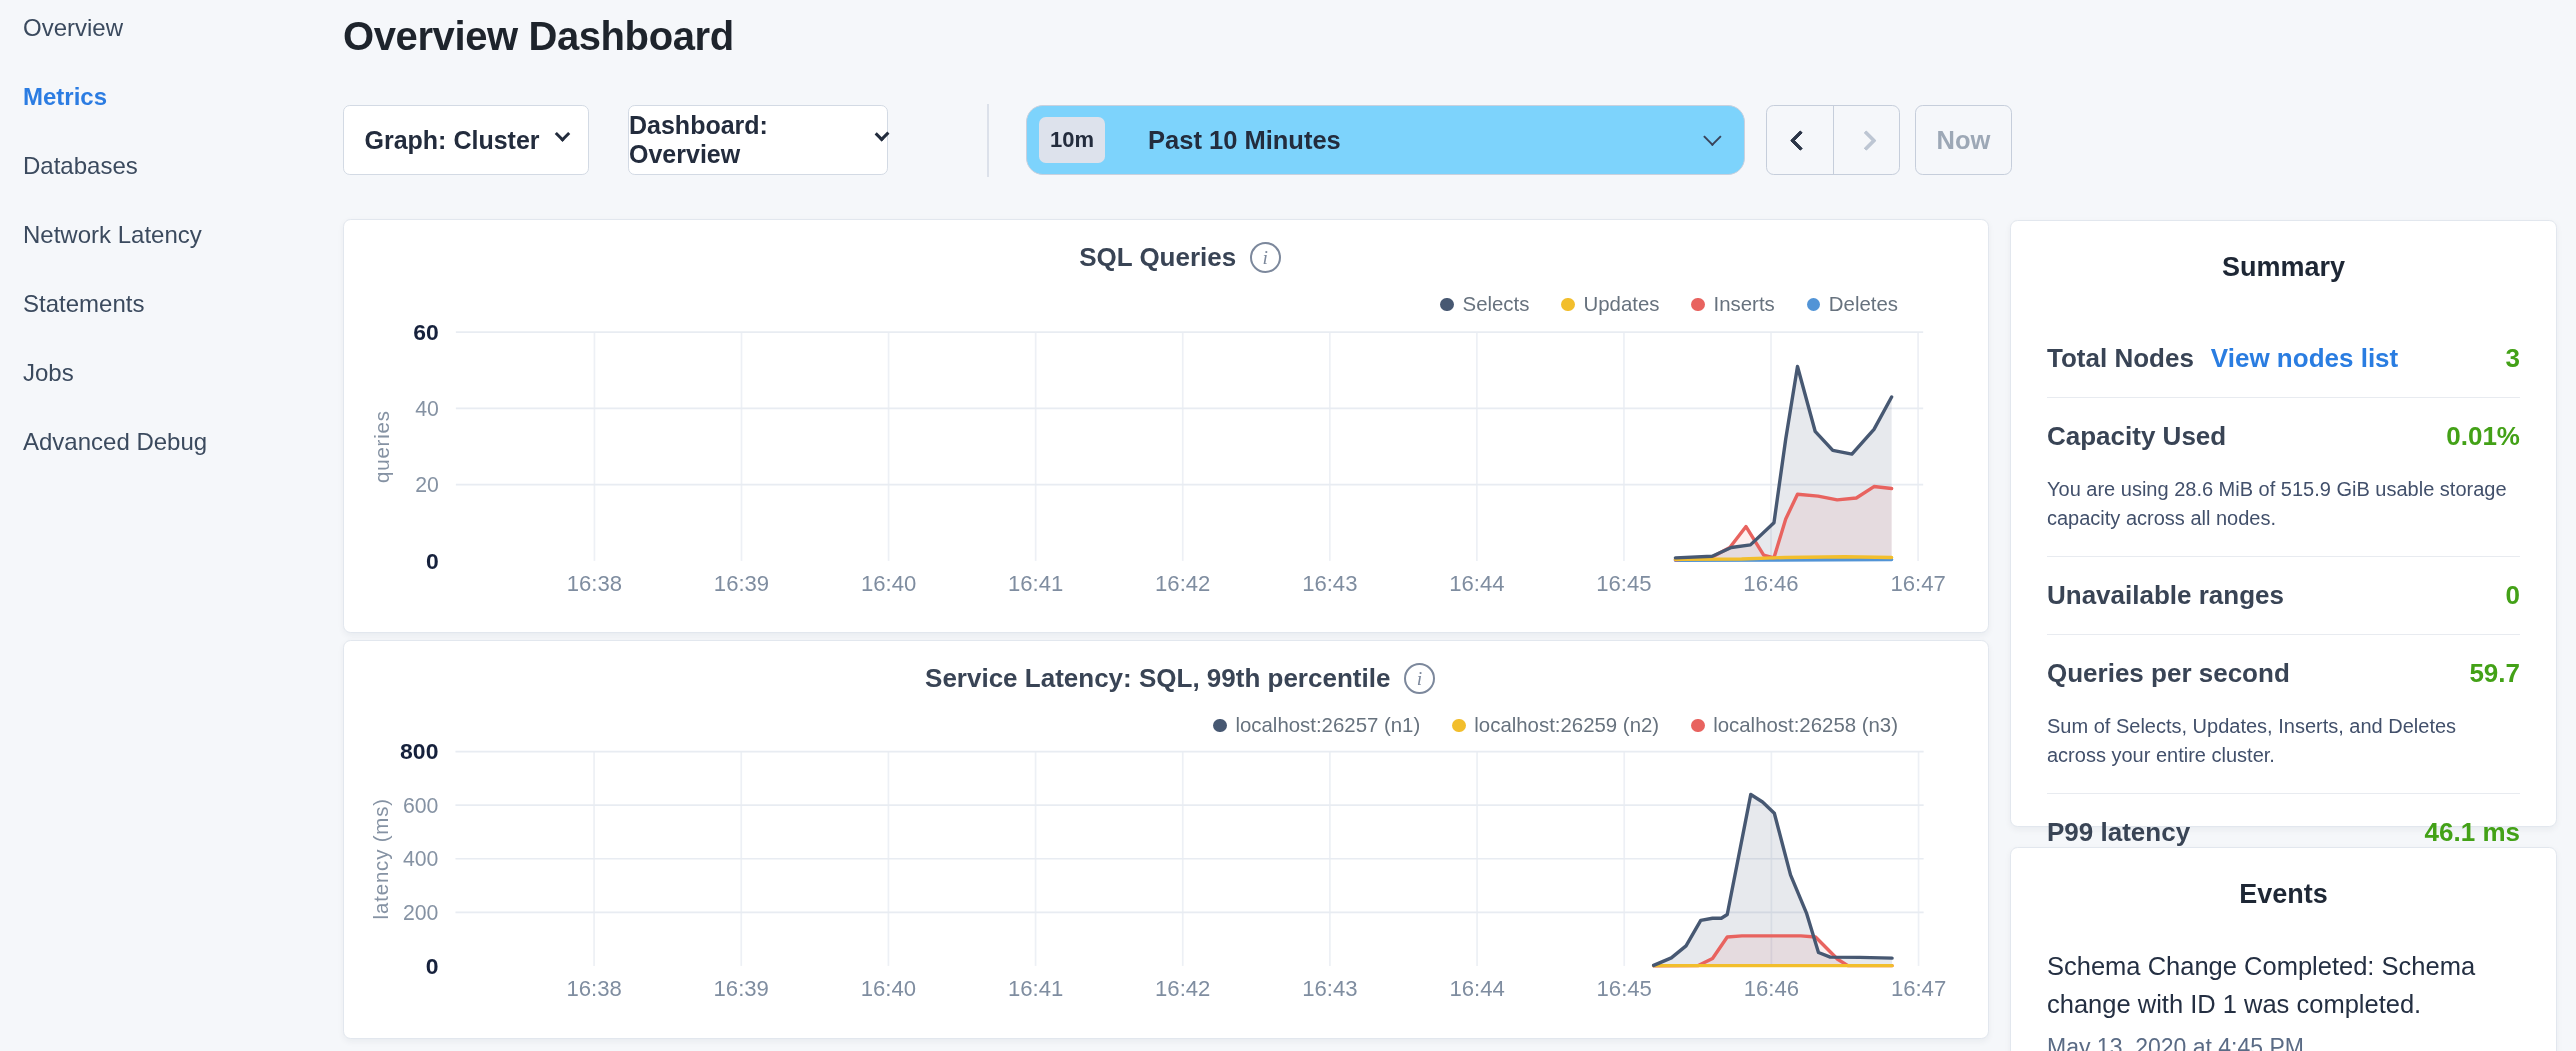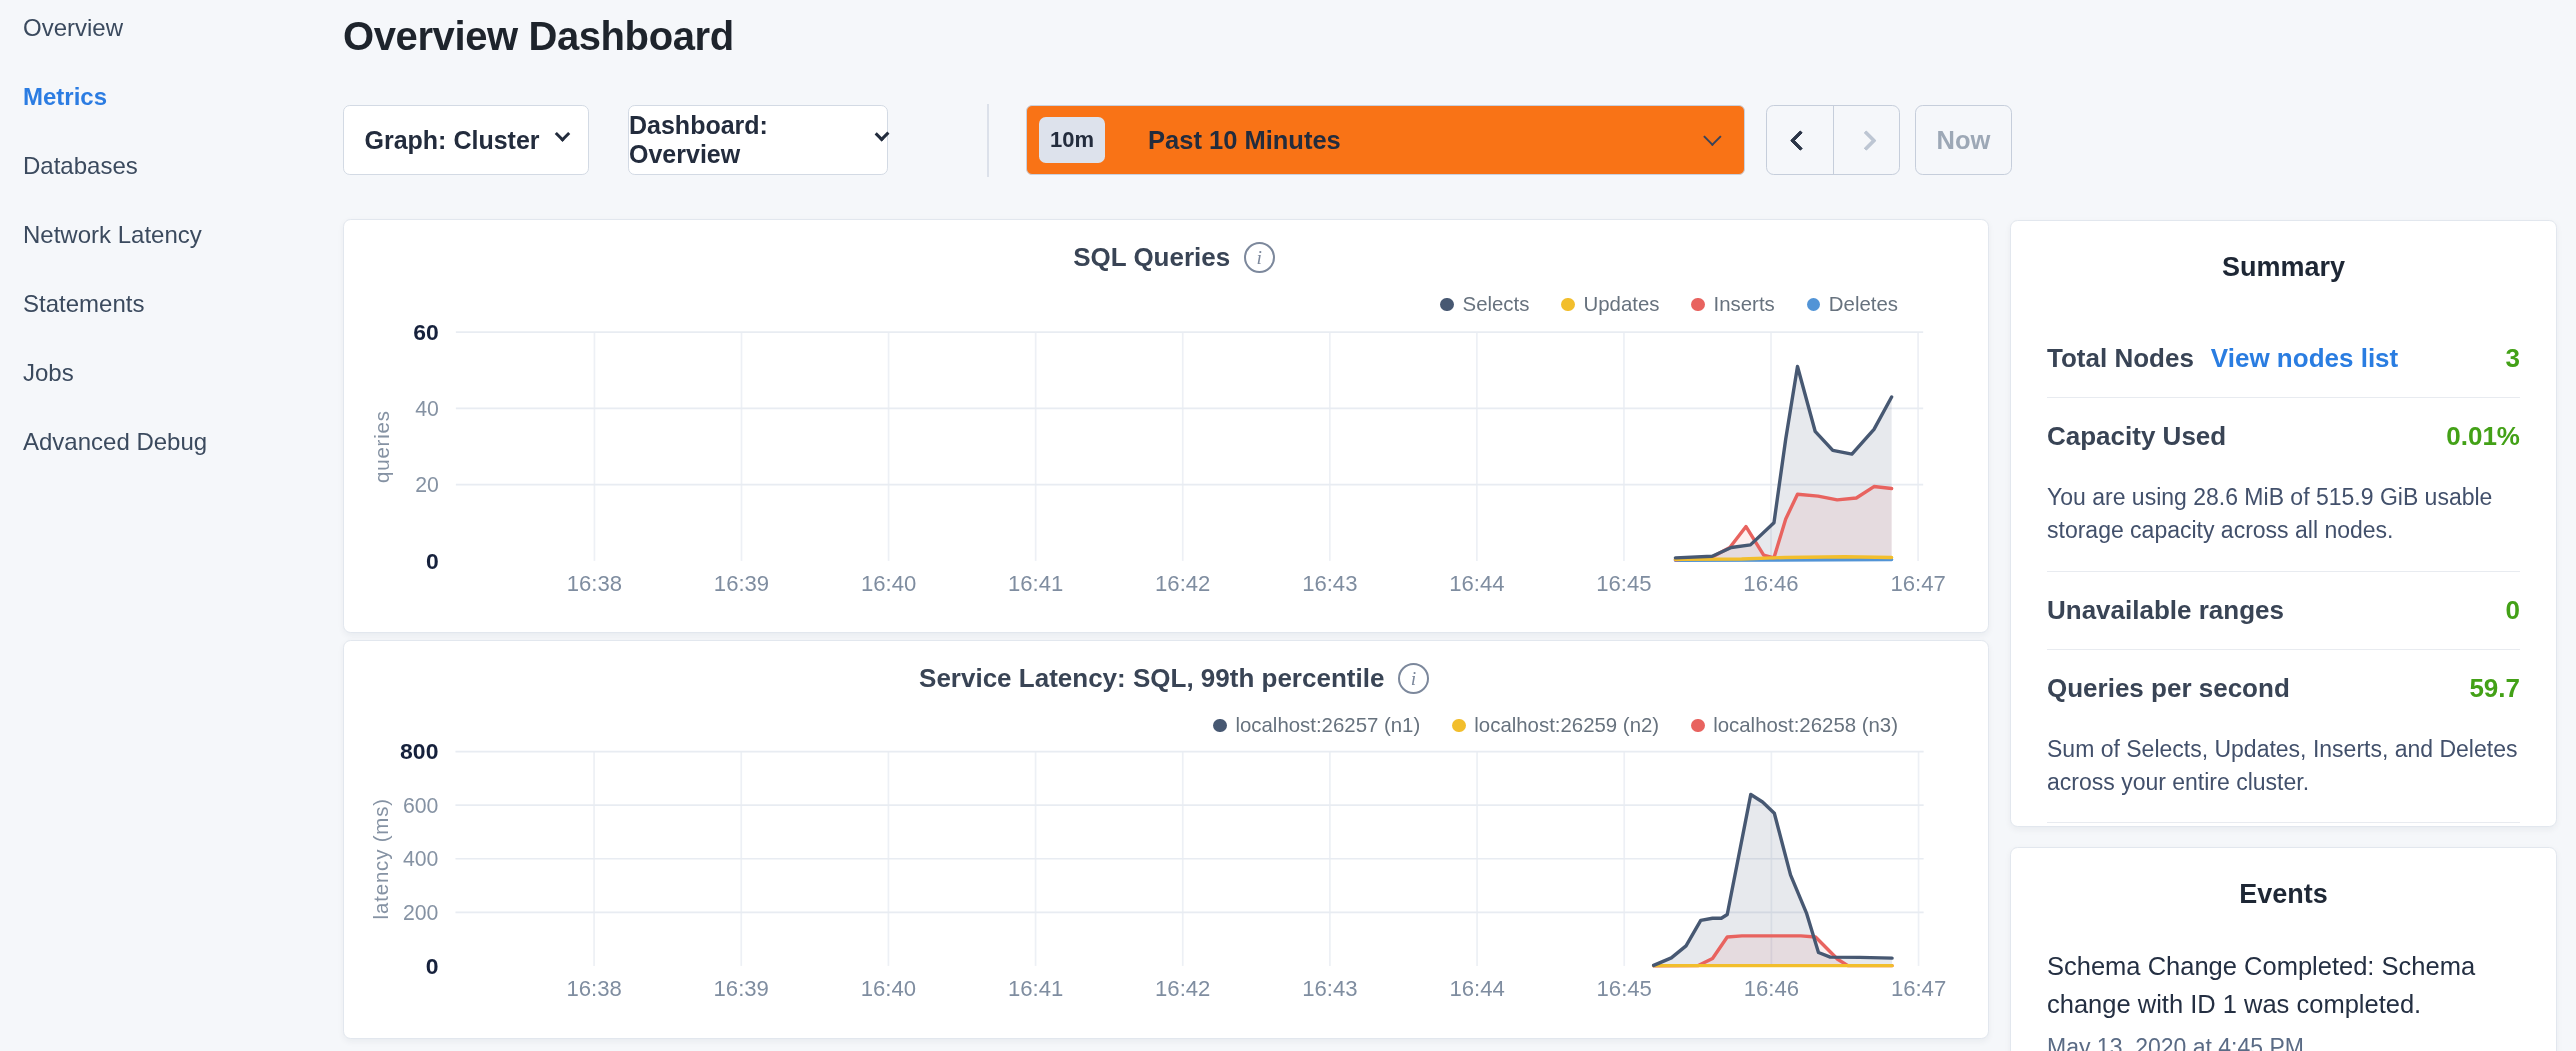--- a/index.html
+++ b/index.html
@@ -16,39 +16,39 @@
   .nav-item.active { color:#2b7ce2; font-weight:700; }
   
   .page-title { position:absolute; left:343px; top:13.6px; font-size:40px; font-weight:700; color:#1e242c; letter-spacing:-0.4px; }
   .btn { position:absolute; top:105px; height:70px; background:#fff; border:1.7px solid #d3dae4; border-radius:6.8px;
          display:flex; align-items:center; justify-content:center; font-size:25px; font-weight:700; color:#232c3d; cursor:pointer; }
   .btn-graph { left:343px; width:246px; }
   .btn-dash  { left:628px; width:260px; }
   .caret-down { display:inline-block; width:11px; height:11px; border-right:3px solid #232c3d; border-bottom:3px solid #232c3d;
                 transform:rotate(45deg) translate(-1.7px,-1.7px); margin-left:17px; margin-top:-6.8px; }
   .toolbar-divider { position:absolute; left:987px; top:104px; width:1.7px; height:73px; background:#dce1ea; }
-  .time-select { position:absolute; left:1026px; top:105px; width:719px; height:70px; background:#f97316; border:1.7px solid #c9d1de;
-                 border-radius:6px; display:flex; align-items:center; padding:0 25.5px 0 12px; cursor:pointer; }
+  .time-select { position:absolute; left:1026px; top:105px; width:719px; height:70px; background:#7dd3fc; border:1.7px solid #c9d1de;
+                 border-radius:17px; display:flex; align-items:center; padding:0 25.5px 0 12px; cursor:pointer; }
   .time-badge { background:#dde2ec; border-radius:6.8px; font-size:22px; font-weight:700; color:#232c3d; padding:10.2px 11px; }
   .time-label { font-size:25.5px; font-weight:700; color:#232c3d; margin-left:43px; flex:1; }
   .caret-thin { width:12.8px; height:12.8px; border-right:2.1px solid #39435a; border-bottom:2.1px solid #39435a;
                 transform:rotate(45deg) translate(-2.6px,-2.6px); }
   .range-nav { position:absolute; left:1766px; top:105px; width:134px; height:70px; border:1.7px solid #c6cedb; border-radius:7.7px;
                display:flex; }
   .range-cell { flex:1; display:flex; align-items:center; justify-content:center; cursor:pointer; }
   .range-cell + .range-cell { border-left:1.7px solid #c6cedb; }
   .chev-left  { width:14.5px; height:14.5px; border-left:4.3px solid #2c3648; border-bottom:4.3px solid #2c3648; transform:rotate(45deg); border-radius:1.7px; }
   .chev-right { width:14.5px; height:14.5px; border-right:4.3px solid #bdc6d3; border-top:4.3px solid #bdc6d3; transform:rotate(45deg); border-radius:1.7px; }
   .btn-now { position:absolute; left:1915px; top:105px; width:97px; height:70px; border:1.7px solid #c6cedb; border-radius:7.7px;
              display:flex; align-items:center; justify-content:center; font-size:25.5px; font-weight:700; color:#9da8b6; cursor:pointer; }
   
   .card { position:absolute; background:#fff; border:1.3px solid #e2e7ee; border-radius:7.7px; box-shadow:0 2.6px 6px rgba(20,30,50,0.05); }
   .chart-card-1 { left:343px; top:219px; width:1646px; height:414px; }
   .chart-card-2 { left:343px; top:640px; width:1646px; height:399px; }
-  .chart-title-row { position:absolute; left:0; top:22px; width:100%; display:flex; align-items:center; justify-content:center;padding-left:16px; }
+  .chart-title-row { position:absolute; left:6px; top:22px; width:100%; display:flex; align-items:center; justify-content:center;padding-left:16px; }
   .chart-title { font-size:26px; font-weight:700; color:#394455; }
   .info-icon { display:inline-flex; align-items:center; justify-content:center; width:31px; height:31px; border:2.6px solid #7c889c;
                border-radius:50%; color:#7c889c; font-size:19.6px; font-style:italic; font-family:"Liberation Serif", serif;
                margin-left:13.6px; cursor:pointer; }
   .chart-legend { position:absolute; top:73px; right:90px; display:flex; gap:32px; }
   .legend-item { display:flex; align-items:center; gap:8.5px; font-size:20.4px; color:#67727e; }
   .legend-dot { width:13.6px; height:13.6px; border-radius:50%; display:inline-block; }
   .chart-body { position:absolute; left:0; top:102px; }
   svg text.ax      { font-family:"Liberation Sans",sans-serif; font-size:25px; fill:#8592a3; }
   svg text.ax-bold { font-family:"Liberation Sans",sans-serif; font-size:27px; font-weight:700; fill:#16213c; }
@@ -57,21 +57,21 @@
   
   .summary-card { left:2010px; top:220px; width:547px; height:607px; padding:31px 36px; }
   .events-card  { left:2010px; top:847px; width:547px; height:306px; padding:31px 36px; }
   .panel-title { text-align:center; font-size:27px; font-weight:700; color:#1e2735; margin-bottom:37px; }
   .sum-row { padding:23px 0; border-bottom:1.7px solid #e8ebf0; }
   .sum-row.last { border-bottom:none; }
   .sum-head { display:flex; align-items:baseline;justify-content:center; }
   .sum-label { font-size:26px; font-weight:700; color:#394455; }
   .sum-link { font-size:26px; font-weight:700; color:#2a7de1; margin-left:17px; cursor:pointer; }
   .sum-value { margin-left:auto; font-size:26px; font-weight:700; color:#43a117; }
-  .sum-desc { margin-top:29px; font-size:23px; color:#42506b; line-height:1.45; }
+  .sum-desc { margin-top:23px; font-size:20px; color:#42506b; line-height:1.45; }
   .event-msg { font-size:25.5px; color:#242f42; line-height:1.5; }
   .event-time { margin-top:10.2px; font-size:23px; color:#5a6b85; }
 </style>
 </head>
 <body>
 
 <div class="sidebar">
   <div class="nav-item">Overview</div>
   <div class="nav-item active">Metrics</div>
   <div class="nav-item">Databases</div>

